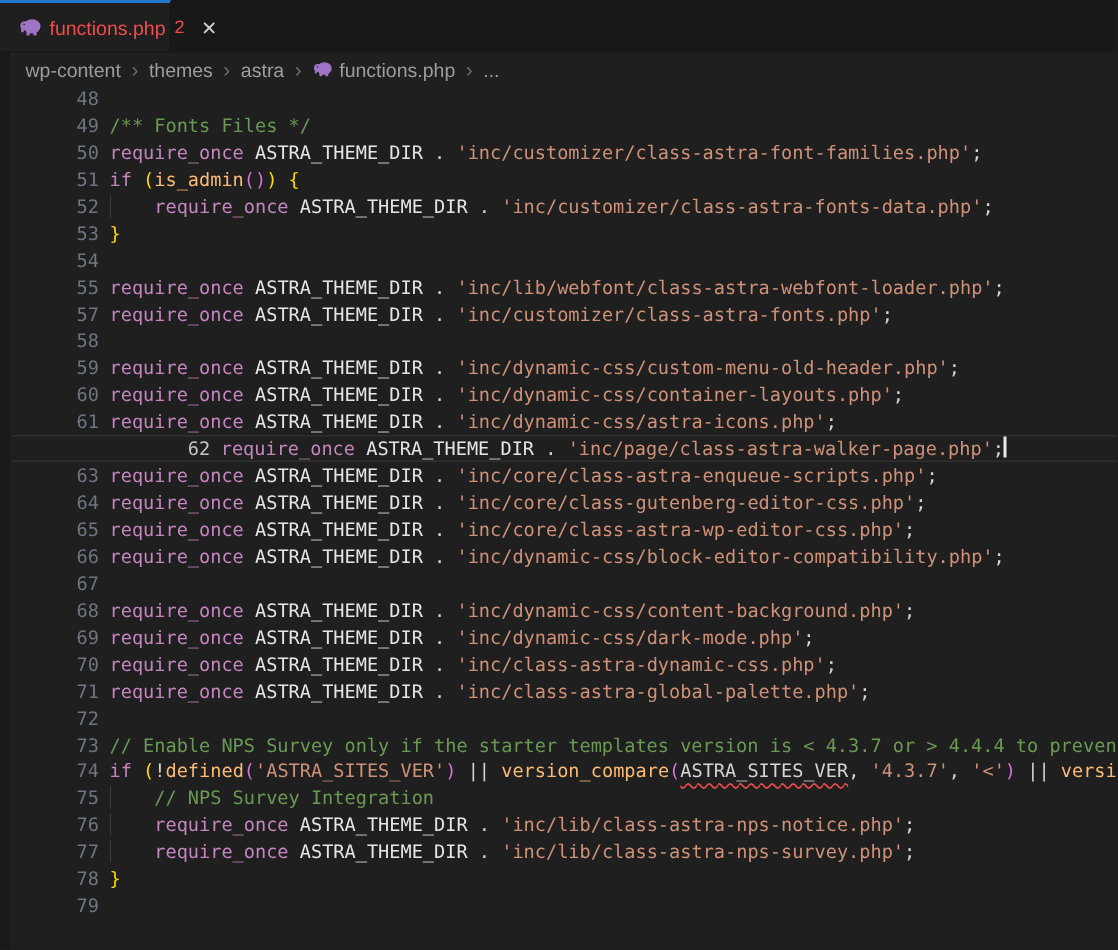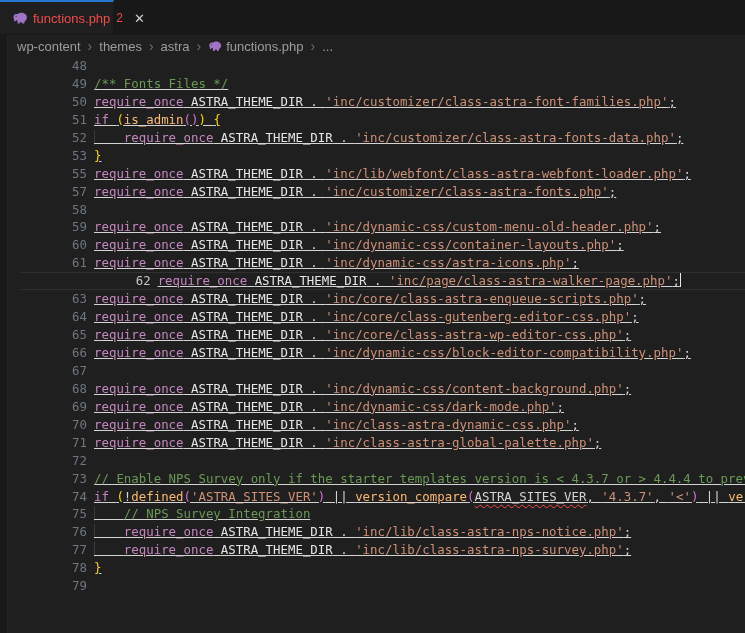--- a/index.html
+++ b/index.html
@@ -37,31 +37,31 @@
   
   .editor{
     position:absolute;left:0;top:57px;right:0;bottom:0;overflow:hidden;
     font-family:"DejaVu Sans Mono",monospace;font-size:12.4px;
   }
   .left-rail{
     position:absolute;left:0;top:35px;bottom:0;width:8px;
     background:#191919;z-index:6;border-right:1px solid #232323;box-sizing:border-box;
   }
   .line{
-    display:flex;height:17.95px;line-height:17.95px;white-space:pre;cursor:text;margin-left:21px;
+    display:flex;height:17.95px;line-height:17.95px;white-space:pre;cursor:text;
   }
   .line.active{
     box-shadow:inset 0 1px 0 #303030, inset 0 -1px 0 #303030;
     justify-content:center;
   }
   .line.active .ln{color:#c6c6c6;}
   .ln{
     flex:0 0 66px;text-align:right;color:#6e7681;user-select:none;
   }
-  .code{padding-left:7px;color:#d4d4d4;text-decoration:underline;}
+  .code{padding-left:7px;color:#d4d4d4;}
   .tk-kw{color:#c586c0;}
   .tk-cn{color:#e5e5e5;}
   .tk-pl{color:#d4d4d4;}
   .tk-str{color:#ce9178;}
   .tk-fn{color:#fdba74;}
   .tk-cmt{color:#6a9955;}
   .tk-b1{color:#ffd700;}
   .tk-b2{color:#da70d6;}
   .tk-err{
     color:#d4d4d4;
@@ -126,20 +126,21 @@
 <div class="left-rail"></div>
 
 <div class="editor">
   <div>
       <div class="line"><span class="ln">48</span><span class="code"></span></div>
       <div class="line"><span class="ln">49</span><span class="code"><span class="tk-cmt">/** Fonts Files */</span></span></div>
       <div class="line"><span class="ln">50</span><span class="code"><span class="tk-kw">require_once</span><span class="tk-pl"> </span><span class="tk-cn">ASTRA_THEME_DIR</span><span class="tk-pl"> . </span><span class="tk-str">'inc/customizer/class-astra-font-families.php'</span><span class="tk-pl">;</span></span></div>
       <div class="line"><span class="ln">51</span><span class="code"><span class="tk-kw">if</span><span class="tk-pl"> </span><span class="tk-b1">(</span><span class="tk-fn">is_admin</span><span class="tk-b2">()</span><span class="tk-b1">)</span><span class="tk-pl"> </span><span class="tk-b1">{</span></span></div>
       <div class="line"><span class="ln">52</span><span class="code"><span class="tk-ind">    </span><span class="tk-kw">require_once</span><span class="tk-pl"> </span><span class="tk-cn">ASTRA_THEME_DIR</span><span class="tk-pl"> . </span><span class="tk-str">'inc/customizer/class-astra-fonts-data.php'</span><span class="tk-pl">;</span></span></div>
       <div class="line"><span class="ln">53</span><span class="code"><span class="tk-b1">}</span></span></div>
+      <div class="line"><span class="ln">54</span><span class="code"></span></div>
       <div class="line"><span class="ln">55</span><span class="code"><span class="tk-kw">require_once</span><span class="tk-pl"> </span><span class="tk-cn">ASTRA_THEME_DIR</span><span class="tk-pl"> . </span><span class="tk-str">'inc/lib/webfont/class-astra-webfont-loader.php'</span><span class="tk-pl">;</span></span></div>
       <div class="line"><span class="ln">57</span><span class="code"><span class="tk-kw">require_once</span><span class="tk-pl"> </span><span class="tk-cn">ASTRA_THEME_DIR</span><span class="tk-pl"> . </span><span class="tk-str">'inc/customizer/class-astra-fonts.php'</span><span class="tk-pl">;</span></span></div>
       <div class="line"><span class="ln">58</span><span class="code"></span></div>
       <div class="line"><span class="ln">59</span><span class="code"><span class="tk-kw">require_once</span><span class="tk-pl"> </span><span class="tk-cn">ASTRA_THEME_DIR</span><span class="tk-pl"> . </span><span class="tk-str">'inc/dynamic-css/custom-menu-old-header.php'</span><span class="tk-pl">;</span></span></div>
       <div class="line"><span class="ln">60</span><span class="code"><span class="tk-kw">require_once</span><span class="tk-pl"> </span><span class="tk-cn">ASTRA_THEME_DIR</span><span class="tk-pl"> . </span><span class="tk-str">'inc/dynamic-css/container-layouts.php'</span><span class="tk-pl">;</span></span></div>
       <div class="line"><span class="ln">61</span><span class="code"><span class="tk-kw">require_once</span><span class="tk-pl"> </span><span class="tk-cn">ASTRA_THEME_DIR</span><span class="tk-pl"> . </span><span class="tk-str">'inc/dynamic-css/astra-icons.php'</span><span class="tk-pl">;</span></span></div>
       <div class="line active"><span class="ln">62</span><span class="code"><span class="tk-kw">require_once</span><span class="tk-pl"> </span><span class="tk-cn">ASTRA_THEME_DIR</span><span class="tk-pl"> . </span><span class="tk-str">'inc/page/class-astra-walker-page.php'</span><span class="tk-pl">;</span><span class="tk-cur"></span></span></div>
       <div class="line"><span class="ln">63</span><span class="code"><span class="tk-kw">require_once</span><span class="tk-pl"> </span><span class="tk-cn">ASTRA_THEME_DIR</span><span class="tk-pl"> . </span><span class="tk-str">'inc/core/class-astra-enqueue-scripts.php'</span><span class="tk-pl">;</span></span></div>
       <div class="line"><span class="ln">64</span><span class="code"><span class="tk-kw">require_once</span><span class="tk-pl"> </span><span class="tk-cn">ASTRA_THEME_DIR</span><span class="tk-pl"> . </span><span class="tk-str">'inc/core/class-gutenberg-editor-css.php'</span><span class="tk-pl">;</span></span></div>
       <div class="line"><span class="ln">65</span><span class="code"><span class="tk-kw">require_once</span><span class="tk-pl"> </span><span class="tk-cn">ASTRA_THEME_DIR</span><span class="tk-pl"> . </span><span class="tk-str">'inc/core/class-astra-wp-editor-css.php'</span><span class="tk-pl">;</span></span></div>

